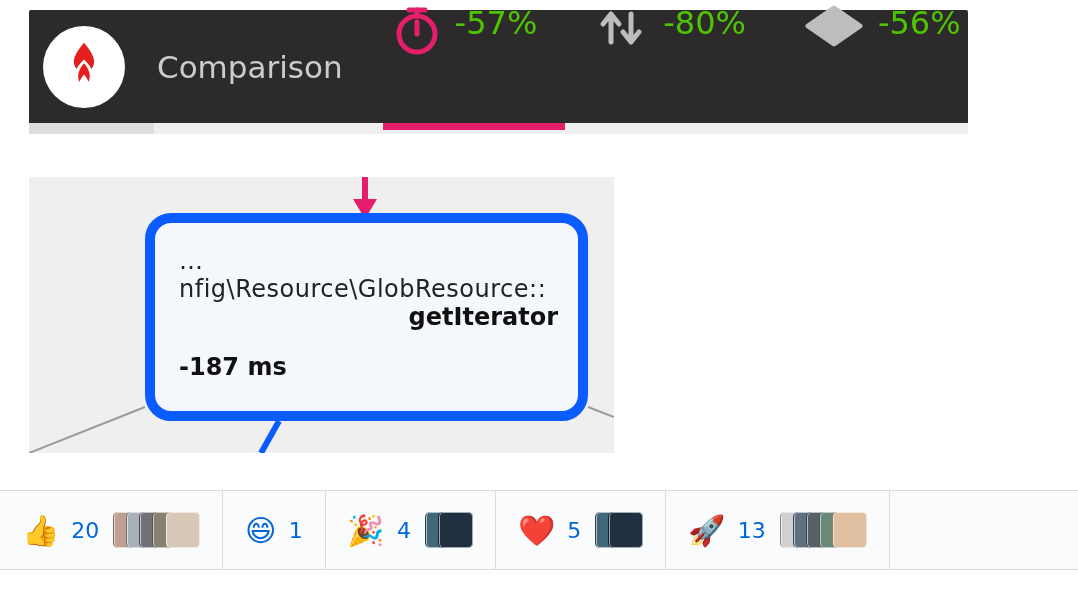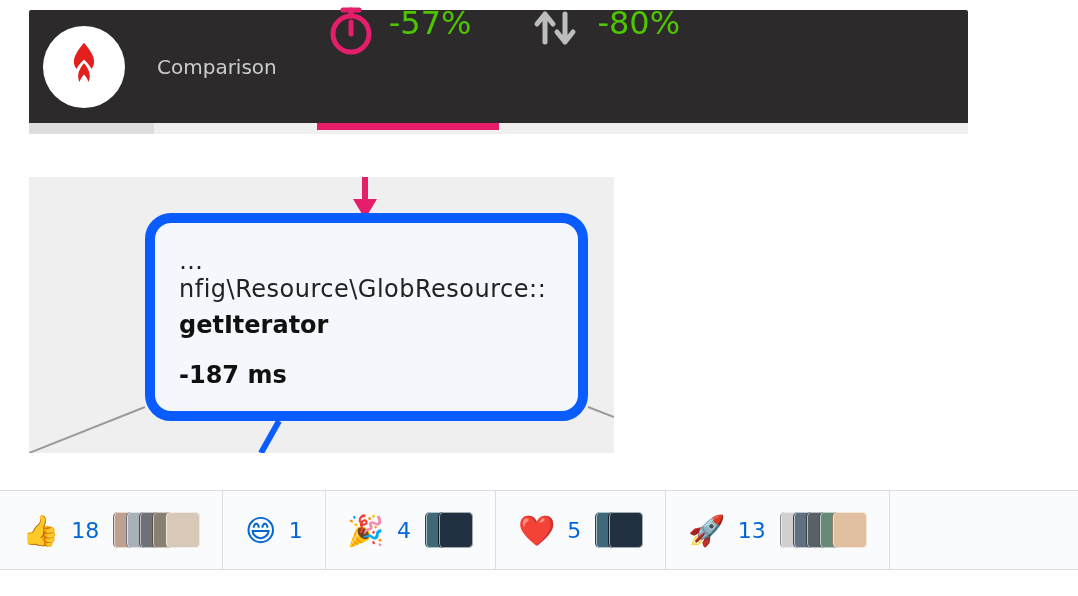--- a/index.html
+++ b/index.html
@@ -52,21 +52,21 @@
     background: #fff;
     flex: 0 0 auto;
     display: flex;
     align-items: center;
     justify-content: center;
   }
   .bf-logo svg { width: 60px; height: 60px; }
 
   .comparison-word {
     color: #ccc;
-    font-size: 20px;
+    font-size: 31px;
     font-weight: 400;
     margin-left: -6px;
     margin-right: 2px;
   }
 
   .metric-tab {
     display: flex;
     align-items: flex-start;
     gap: 14px;
     height: 126px;
@@ -117,28 +117,29 @@
     height: 208px;
     background: #f4f7fc;
     border: 10px solid #0b5cff;
     border-radius: 26px;
     padding: 24px 20px 0 24px;
     z-index: 2;
   }
   .cg-path {
     font-size: 24px;
     color: #222;
-    margin-bottom: 8px;
+    margin-bottom: 0;
     letter-spacing: .5px;
   }
   .cg-method {
     font-size: 24px;
     font-weight: 700;
     color: #111;
     margin-bottom: 22px;
+    text-align: right;
   }
   .cg-metric {
     font-size: 24px;
     font-weight: 700;
     color: #111;
   }
 
   
   .reactions {
     position: absolute;
@@ -214,20 +215,29 @@
     <div class="metric-tab">
       <span class="icon updown">
         <svg width="54" height="48" viewBox="0 0 54 48" stroke-width="5" stroke-linecap="round" stroke-linejoin="round">
           <path class="arr" d="M16 38 L16 10 M8 20 L16 10 L24 20" fill="none"></path>
           <path class="arr" d="M36 10 L36 38 M28 28 L36 38 L44 28" fill="none"></path>
         </svg>
       </span>
       <span class="metric-value">-80%</span>
     </div>
 
+    <div class="metric-tab">
+      <span class="icon grey">
+        <svg width="60" height="44" viewBox="0 0 60 44">
+          <polygon points="30,4 56,22 30,40 4,22" fill="none" stroke="#bdbdbd" stroke-width="5" stroke-linejoin="round"></polygon>
+          <polygon points="30,14 44,22 30,30 16,22" fill="#bdbdbd"></polygon>
+        </svg>
+      </span>
+      <span class="metric-value">-56%</span>
+    </div>
   </div>
   <div class="profiler-bar-under"></div>
 </div>
 
 <div class="callgraph">
   <svg class="cg-svg">
 
     <line x1="336" y1="0" x2="336" y2="30" stroke="#e51e6b" stroke-width="6"></line>
     <polygon points="336,42 324,22 348,22" fill="#e51e6b"></polygon>
 
@@ -239,21 +249,21 @@
     <div class="cg-path">…nfig\Resource\GlobResource::</div>
     <div class="cg-method">getIterator</div>
     <div class="cg-metric">-187 ms</div>
   </div>
 </div>
 
 <div class="reactions">
 
   <div class="reaction">
     <span class="emoji">👍</span>
-    <span class="count">18</span>
+    <span class="count">20</span>
     <span class="avatars">
       <span class="avatar av1"></span>
       <span class="avatar av2"></span>
       <span class="avatar av3"></span>
       <span class="avatar av4"></span>
       <span class="avatar av5"></span>
     </span>
   </div>
 
   <div class="reaction">

